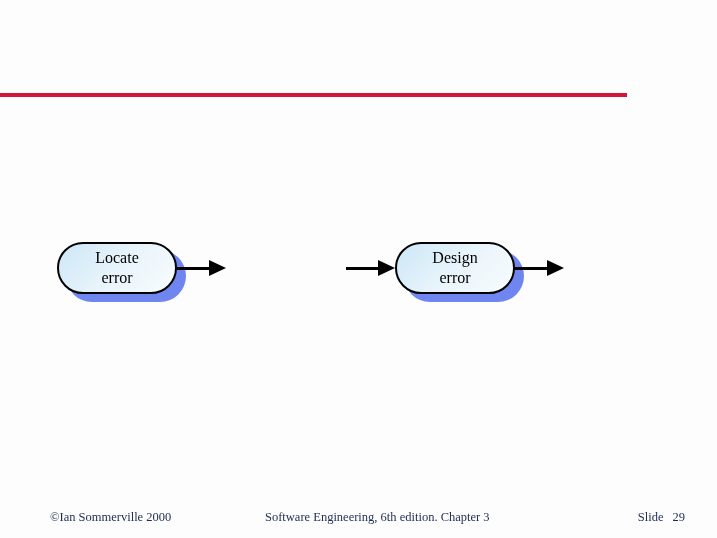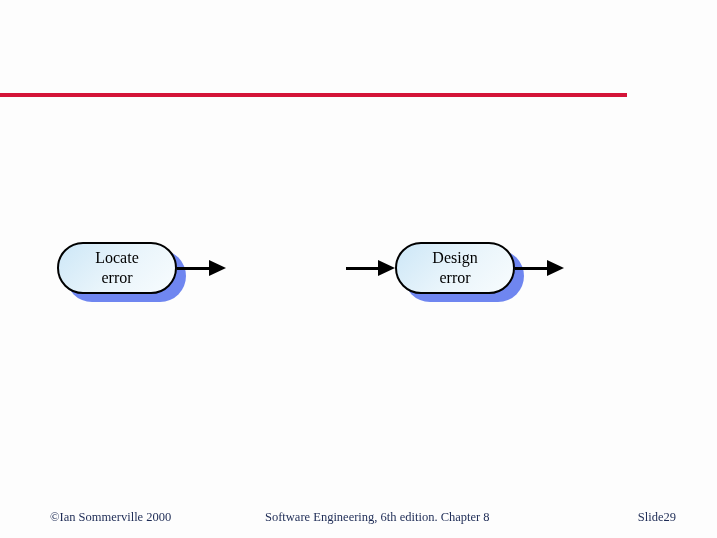--- a/index.html
+++ b/index.html
@@ -113,22 +113,23 @@
   .footer-text {
     position: absolute;
     top: 510px;
     font-size: 12.5px;
     color: #1d2b55;
     white-space: nowrap;
   }
   .footer-left { left: 50px; }
   .footer-center { left: 265px; }
   .footer-right {
-    right: 41px;
+    right: 32px;
     display: flex;
+    gap: 9px;
   }
 </style>
 </head>
 <body>
 
 <div class="slide">
 
 
   <div class="title-rule"></div>
 
@@ -164,20 +165,20 @@
     <div class="arrow arrow-3">
       <div class="arrow-line"></div>
       <div class="arrow-head"></div>
     </div>
 
 
   </div>
 
   <div class="footer-text footer-left">©Ian Sommerville 2000</div>
 
-  <div class="footer-text footer-center">Software Engineering, 6th edition. Chapter 8</div>
+  <div class="footer-text footer-center">Software Engineering, 6th edition. Chapter 3</div>
 
   <div class="footer-text footer-right">
     <span>Slide</span>
     <span>29</span>
   </div>
 
 </div>
 
 </body></html>

